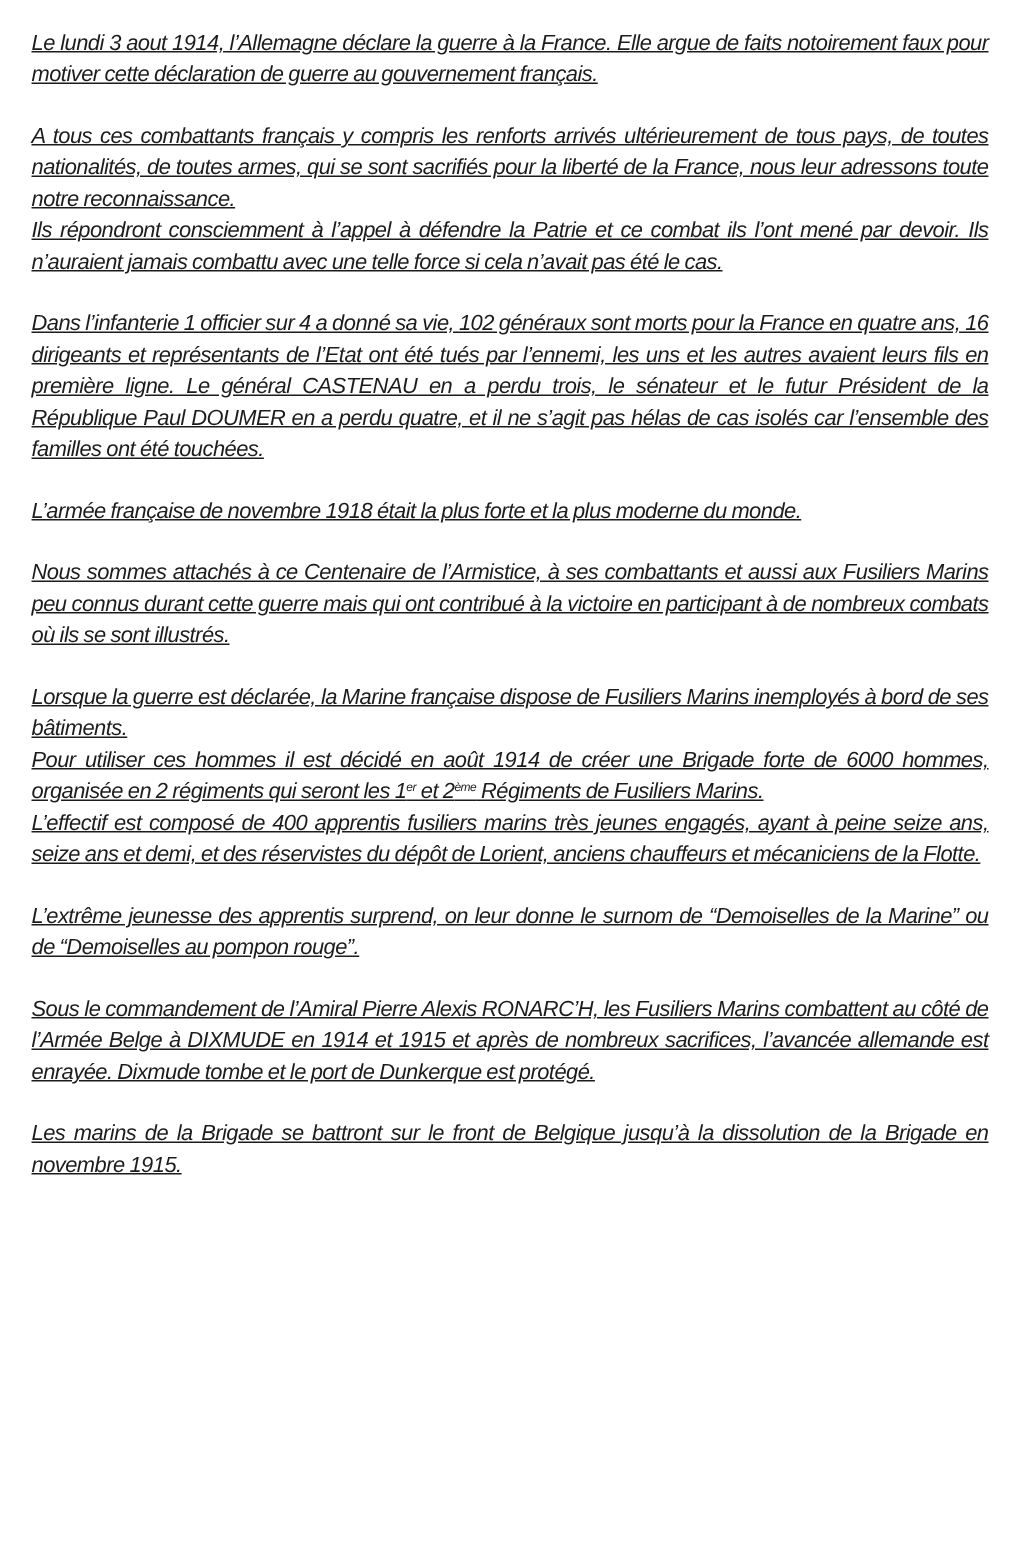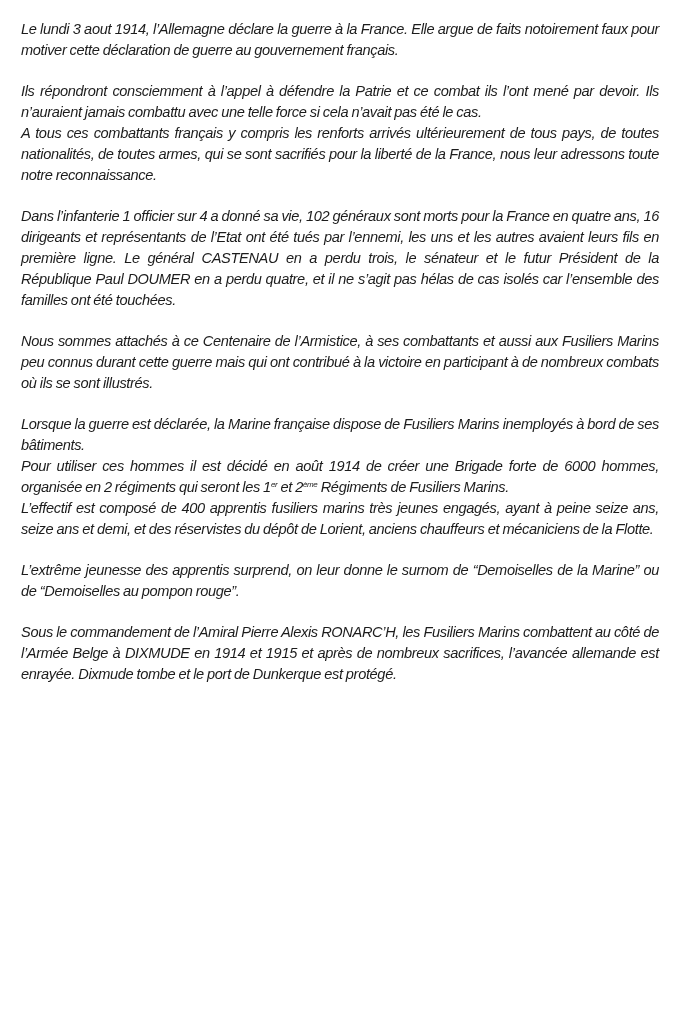--- a/index.html
+++ b/index.html
@@ -23,20 +23,21 @@
       font-size: 14.6px;
       line-height: 21px;
       color: #1c1c1c;
       letter-spacing: -0.35px;
       word-spacing: -0.5px;
     }
     .para {
       margin: 0 0 20px 0;
       text-align: justify;
       text-align-last: left;
+      text-decoration: underline;
     }
     .para .line {
       display: block;
       text-align: justify;
       text-align-last: left;
     }
     sup {
       font-size: 8px;
       line-height: 0;
       vertical-align: 5px;
@@ -45,45 +46,49 @@
 </head>
 <body>
 
 <div class="doc">
 
   <p class="para">
     <span class="line">Le lundi 3 aout 1914, l’Allemagne déclare la guerre à la France. Elle argue de faits notoirement faux pour motiver cette déclaration de guerre au gouvernement français.</span>
   </p>
 
   <p class="para">
+    <span class="line">A tous ces combattants français y compris les renforts arrivés ultérieurement de tous pays, de toutes nationalités, de toutes armes, qui se sont sacrifiés pour la liberté de la France, nous leur adressons toute notre reconnaissance.</span>
     <span class="line">Ils répondront consciemment à l’appel à défendre la Patrie et ce combat ils l’ont mené par devoir. Ils n’auraient jamais combattu avec une telle force si cela n’avait pas été le cas.</span>
-    <span class="line">A tous ces combattants français y compris les renforts arrivés ultérieurement de tous pays, de toutes nationalités, de toutes armes, qui se sont sacrifiés pour la liberté de la France, nous leur adressons toute notre reconnaissance.</span>
   </p>
 
 
   <p class="para">
     <span class="line">Dans l’infanterie 1 officier sur 4 a donné sa vie, 102 généraux sont morts pour la France en quatre ans, 16 dirigeants et représentants de l’Etat ont été tués par l’ennemi, les uns et les autres avaient leurs fils en première ligne. Le général CASTENAU en a perdu trois, le sénateur et le futur Président de la République Paul DOUMER en a perdu quatre, et il ne s’agit pas hélas de cas isolés car l’ensemble des familles ont été touchées.</span>
   </p>
 
 
+  <p class="para">
+    <span class="line">L’armée française de novembre 1918 était la plus forte et la plus moderne du monde.</span>
+  </p>
 
   <p class="para">
     <span class="line">Nous sommes attachés à ce Centenaire de l’Armistice, à ses combattants et aussi aux Fusiliers Marins peu connus durant cette guerre mais qui ont contribué à la victoire en participant à de nombreux combats où ils se sont illustrés.</span>
   </p>
 
   <p class="para">
     <span class="line">Lorsque la guerre est déclarée, la Marine française dispose de Fusiliers Marins inemployés à bord de ses bâtiments.</span>
     <span class="line"><span>Pour utiliser ces hommes il est décidé en août 1914 de créer une Brigade forte de 6000 hommes, organisée en 2 régiments qui seront les 1</span><sup>er</sup><span> et 2</span><sup>ème</sup><span> Régiments de Fusiliers Marins.</span></span>
     <span class="line">L’effectif est composé de 400 apprentis fusiliers marins très jeunes engagés, ayant à peine seize ans, seize ans et demi, et des réservistes du dépôt de Lorient, anciens chauffeurs et mécaniciens de la Flotte.</span>
   </p>
 
   <p class="para">
     <span class="line">L’extrême jeunesse des apprentis surprend, on leur donne le surnom de “Demoiselles de la Marine” ou de “Demoiselles au pompon rouge”.</span>
   </p>
 
   <p class="para">
     <span class="line">Sous le commandement de l’Amiral Pierre Alexis RONARC’H, les Fusiliers Marins combattent au côté de l’Armée Belge à DIXMUDE en 1914 et 1915 et après de nombreux sacrifices, l’avancée allemande est enrayée. Dixmude tombe et le port de Dunkerque est protégé.</span>
   </p>
 
   <p class="para">
+    <span class="line">Les marins de la Brigade se battront sur le front de Belgique jusqu’à la dissolution de la Brigade en novembre 1915.</span>
   </p>
 
 </div>
 
 </body></html>

